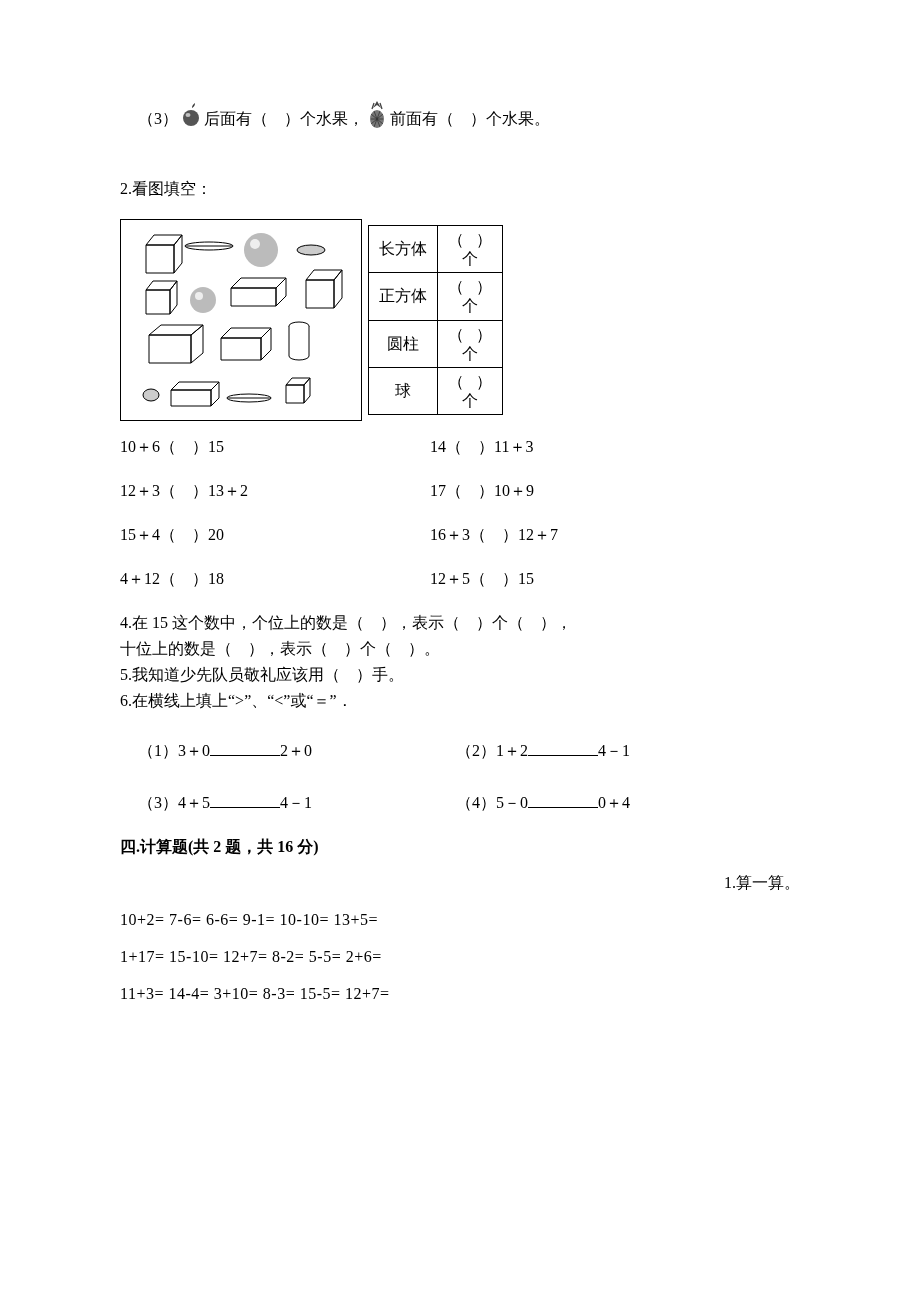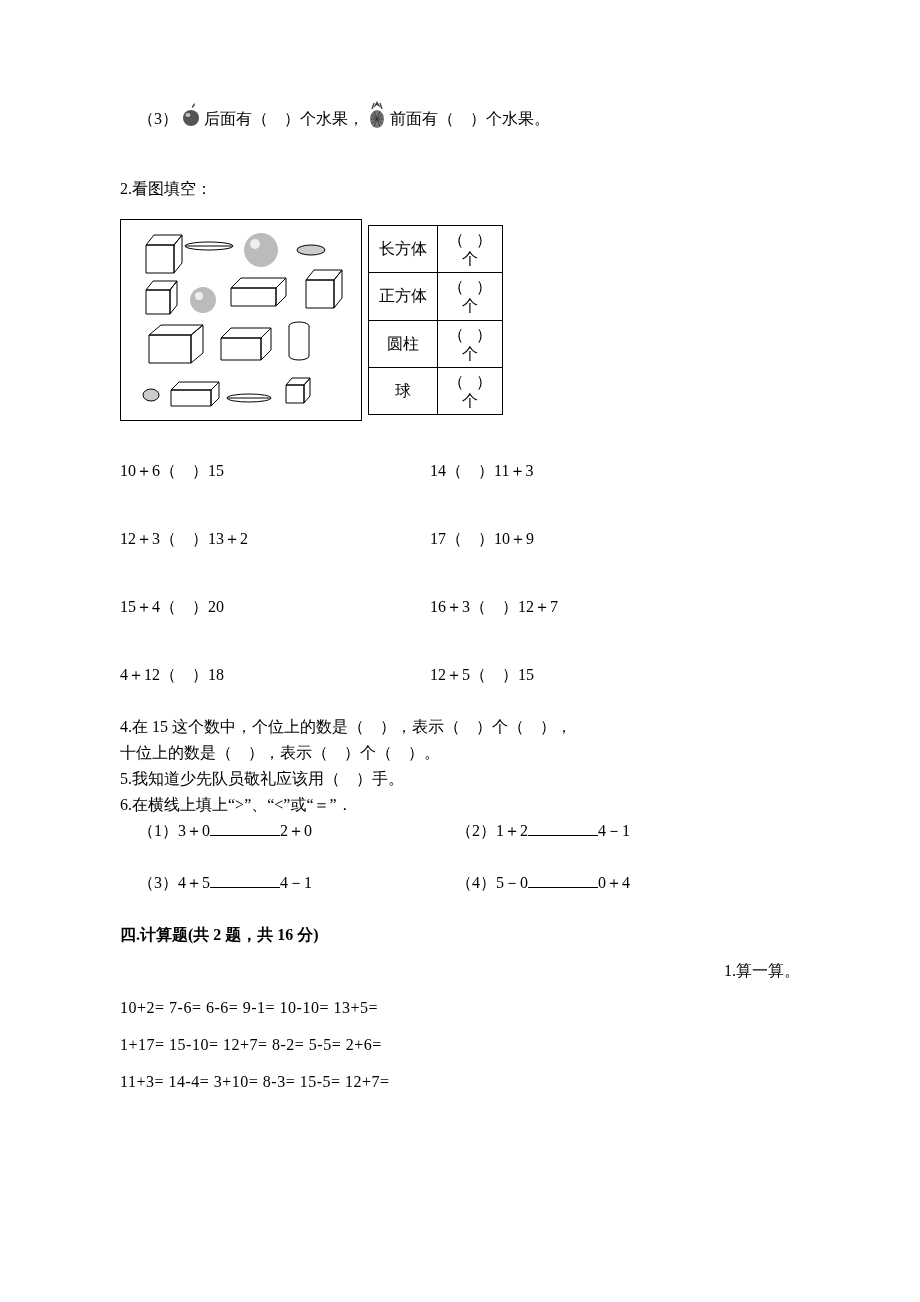--- a/index.html
+++ b/index.html
@@ -11,40 +11,40 @@
     width: 920px;
   }
   .page {
     padding: 100px 120px 60px 120px;
     font-size: 16px;
     line-height: 1.5;
   }
   .line { margin-bottom: 10px; }
   .indent { margin-left: 18px; }
   .gap-top { margin-top: 40px; }
-  .gap-med { margin-top: 28px; }
+  .gap-med { margin-top: 20px; }
   .icon-apple, .icon-pineapple {
     display:inline-block; vertical-align:middle; margin:0 2px;
   }
   .shapes-wrap { display:flex; align-items:center; margin: 18px 0 10px 0;}
   .shapes-box {
     width: 240px; height: 200px; border:1px solid #000; position:relative;
     margin-right: 6px; background:#fff;
   }
   .shapes-box svg{ position:absolute; top:0; left:0;}
   .shape-table { border-collapse:collapse; }
   .shape-table td {
     border:1px solid #000; padding:4px 10px; font-size:16px; text-align:center;
     white-space:nowrap;
   }
   .shape-table .countcell { line-height:1.2; }
   .cmp-block { display:grid; grid-template-columns: 300px 300px; row-gap:20px; column-gap:10px; margin-top:14px;}
-  .cmp-block .cell{ white-space:nowrap;margin-top:24px;}
+  .cmp-block .cell{ white-space:nowrap;}
   .flat p{ margin:2px 0;}
-  .q6-block { display:grid; grid-template-columns: 290px 290px; row-gap:18px; column-gap:10px; margin-top:2px;gap:28px;}
+  .q6-block { display:grid; grid-template-columns: 290px 290px; row-gap:18px; column-gap:10px; margin-top:26px;gap:28px;}
   .q6-block .cell{ white-space:nowrap;}
   .uline { display:inline-block; border-bottom:1px solid #000; min-width:70px; height:1em; vertical-align:baseline;}
   .bold { font-weight:bold; }
   .calc-line{ margin-top:13px; letter-spacing:0.5px;}
 </style>
 </head>
 <body>
 
 <div class="page">
 

